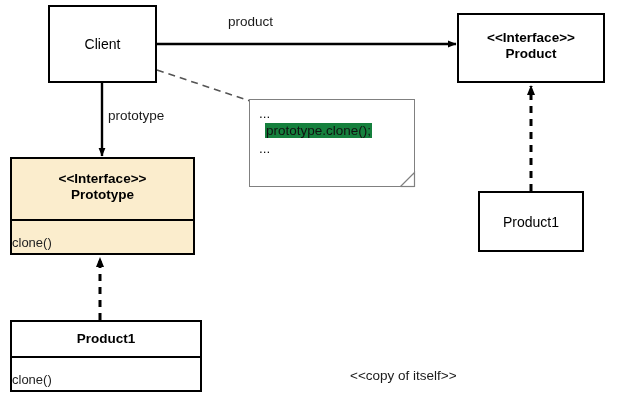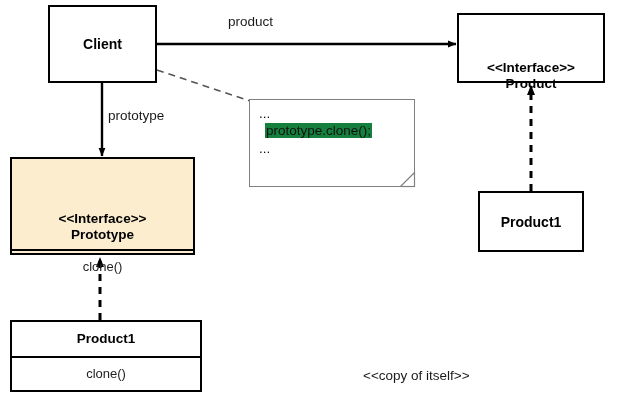--- a/index.html
+++ b/index.html
@@ -37,44 +37,42 @@
     align-items: center;
     justify-content: center;
     text-align: center;
     font-weight: bold;
     font-size: 13.5px;
     color: #000000;
     line-height: 1.15;
     padding: 4px 2px;
   }
   .box-header.two-line {
-    padding: 5px 2px 0;
-    margin-top: 40px;
+    padding: 5px 2px 10px;
   }
   .divider {
     flex: 0 0 auto;
     height: 0;
     border-top: 2px solid #000000;
   }
   .box-section {
     flex: 1 1 auto;
     display: flex;
     align-items: flex-start;
-    justify-content: center;
     font-size: 13px;
     color: #222222;
-    padding-top: 8px;
+    padding-top: 14px;
   }
   .center-middle {
     align-items: center;
     justify-content: center;
     display: flex;
     flex: 1 1 auto;
     font-size: 14px;
-    font-weight: bold;
+    font-weight: normal;
   }
   
   .note {
     position: absolute;
     box-sizing: border-box;
     background: #ffffff;
     border: 1.5px solid #808080;
     font-size: 13.5px;
     color: #111111;
     line-height: 1.28;
@@ -194,15 +192,15 @@
     <svg class="fold" viewBox="0 0 15 15" xmlns="http://www.w3.org/2000/svg">
       <path d="M0.5,14.5 L14.5,0.5 L14.5,14.5 Z" fill="#ffffff" stroke="#808080" stroke-width="1.2"></path>
       <path d="M0.5,14.5 L14.5,14.5" stroke="#808080" stroke-width="1.2"></path>
     </svg>
   </div>
 
   <div class="edge-label" style="left:228px; top:14px;">product</div>
 
   <div class="edge-label" style="left:108px; top:108px;">prototype</div>
 
-  <div class="edge-label" style="left:363px; top:368px;">&lt;&lt;copy of itself&gt;&gt;</div>
+  <div class="edge-label" style="left:350px; top:368px;">&lt;&lt;copy of itself&gt;&gt;</div>
 
 </div>
 
 </body></html>

